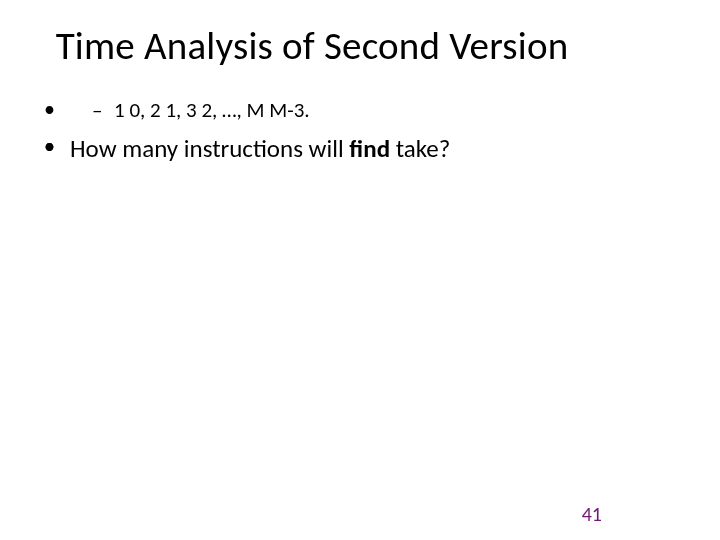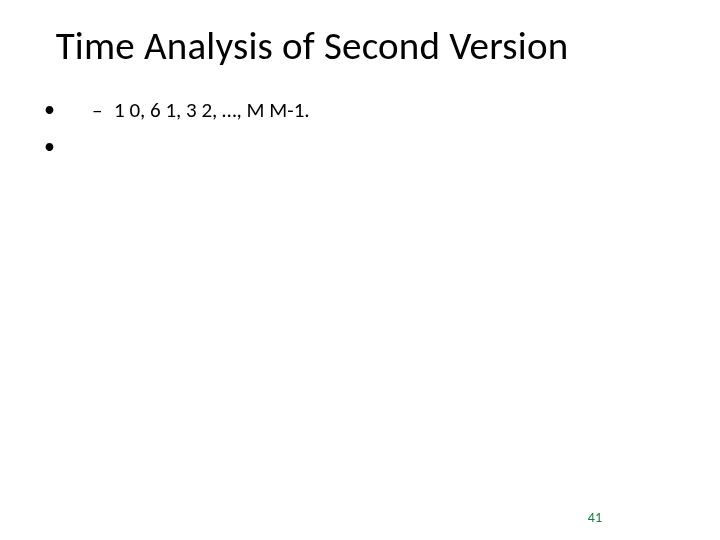--- a/index.html
+++ b/index.html
@@ -64,42 +64,45 @@
     left: 0;
     top: 0;
   }
   .bold {
     font-weight: 700;
   }
   .pagenum {
     position: absolute;
     right: 22px;
     bottom: 14px;
-    font-size: 14px;
-    color: #15803d;
+    font-size: 20px;
+    color: #701a75;
   }
 </style>
 </head>
 <body>
 
 <div class="slide">
 
   <div class="title">Time Analysis of Second Version</div>
 
   <ul class="level1">
 
     <li>
       <ul class="level2">
         <li>
-          <span> 1 0, 6 1, 3 2, …, M M-1.</span>
+          <span> 1 0, 2 1, 3 2, …, M M-3.</span>
         </li>
       </ul>
     </li>
 
     <li>
     </li>
 
+    <li>
+      <span>How many instructions will </span><span class="bold">find</span><span> take?</span>
+    </li>
 
   </ul>
 
   <div class="pagenum">41</div>
 
 </div>
 
 </body></html>

